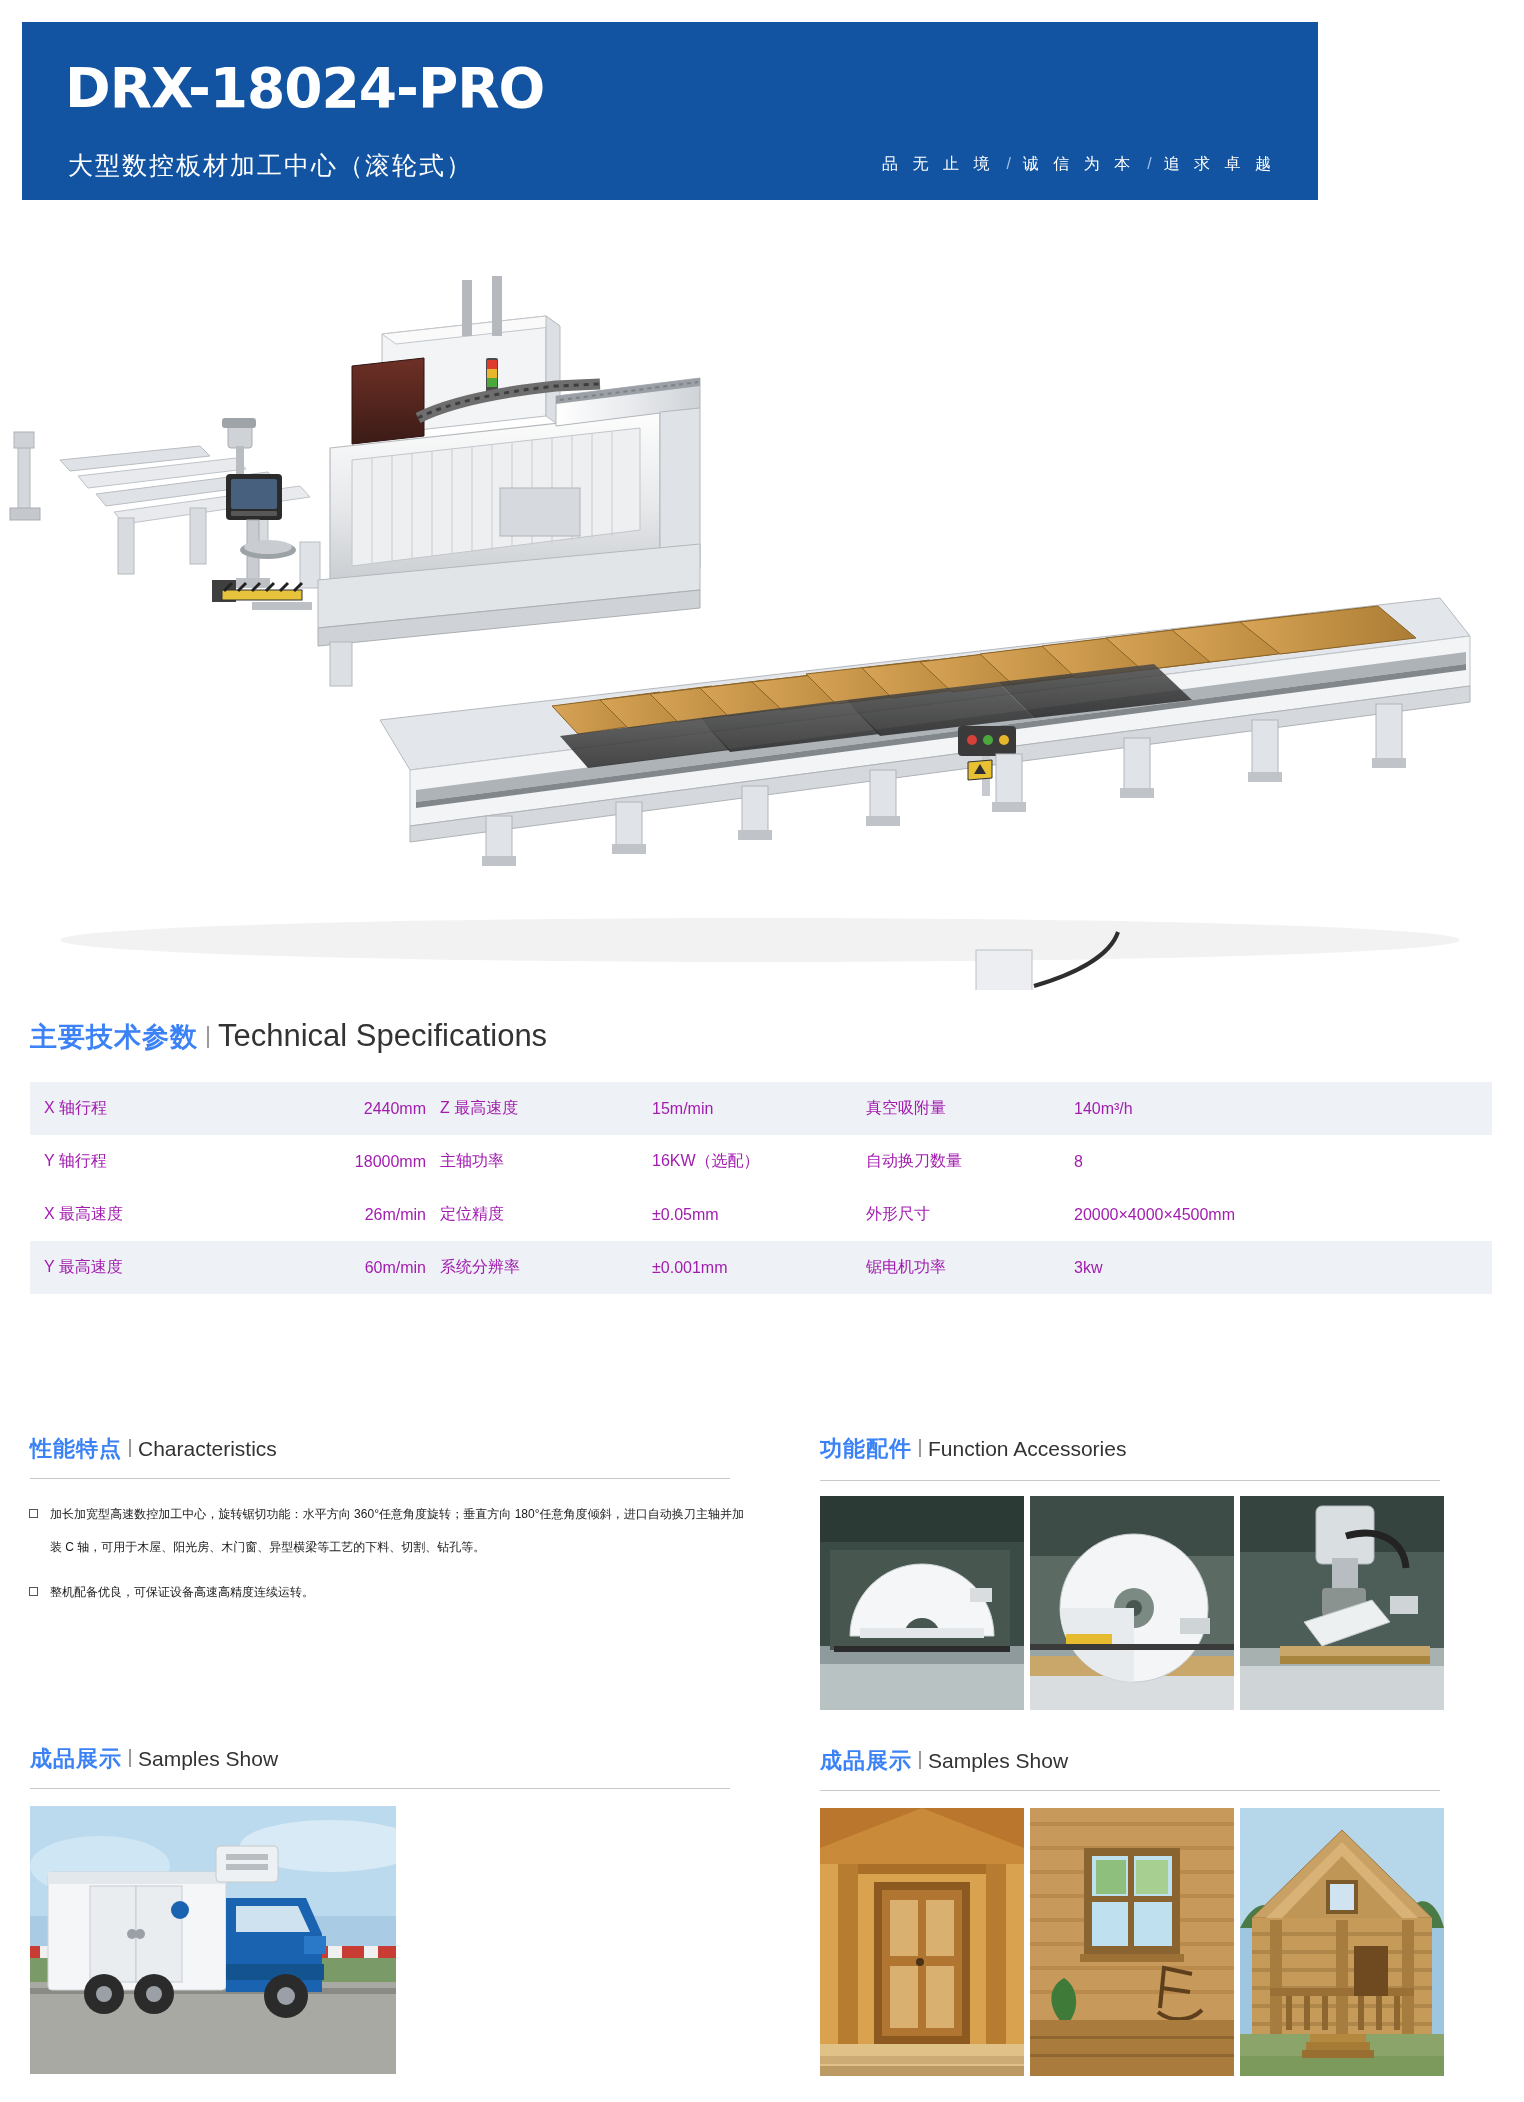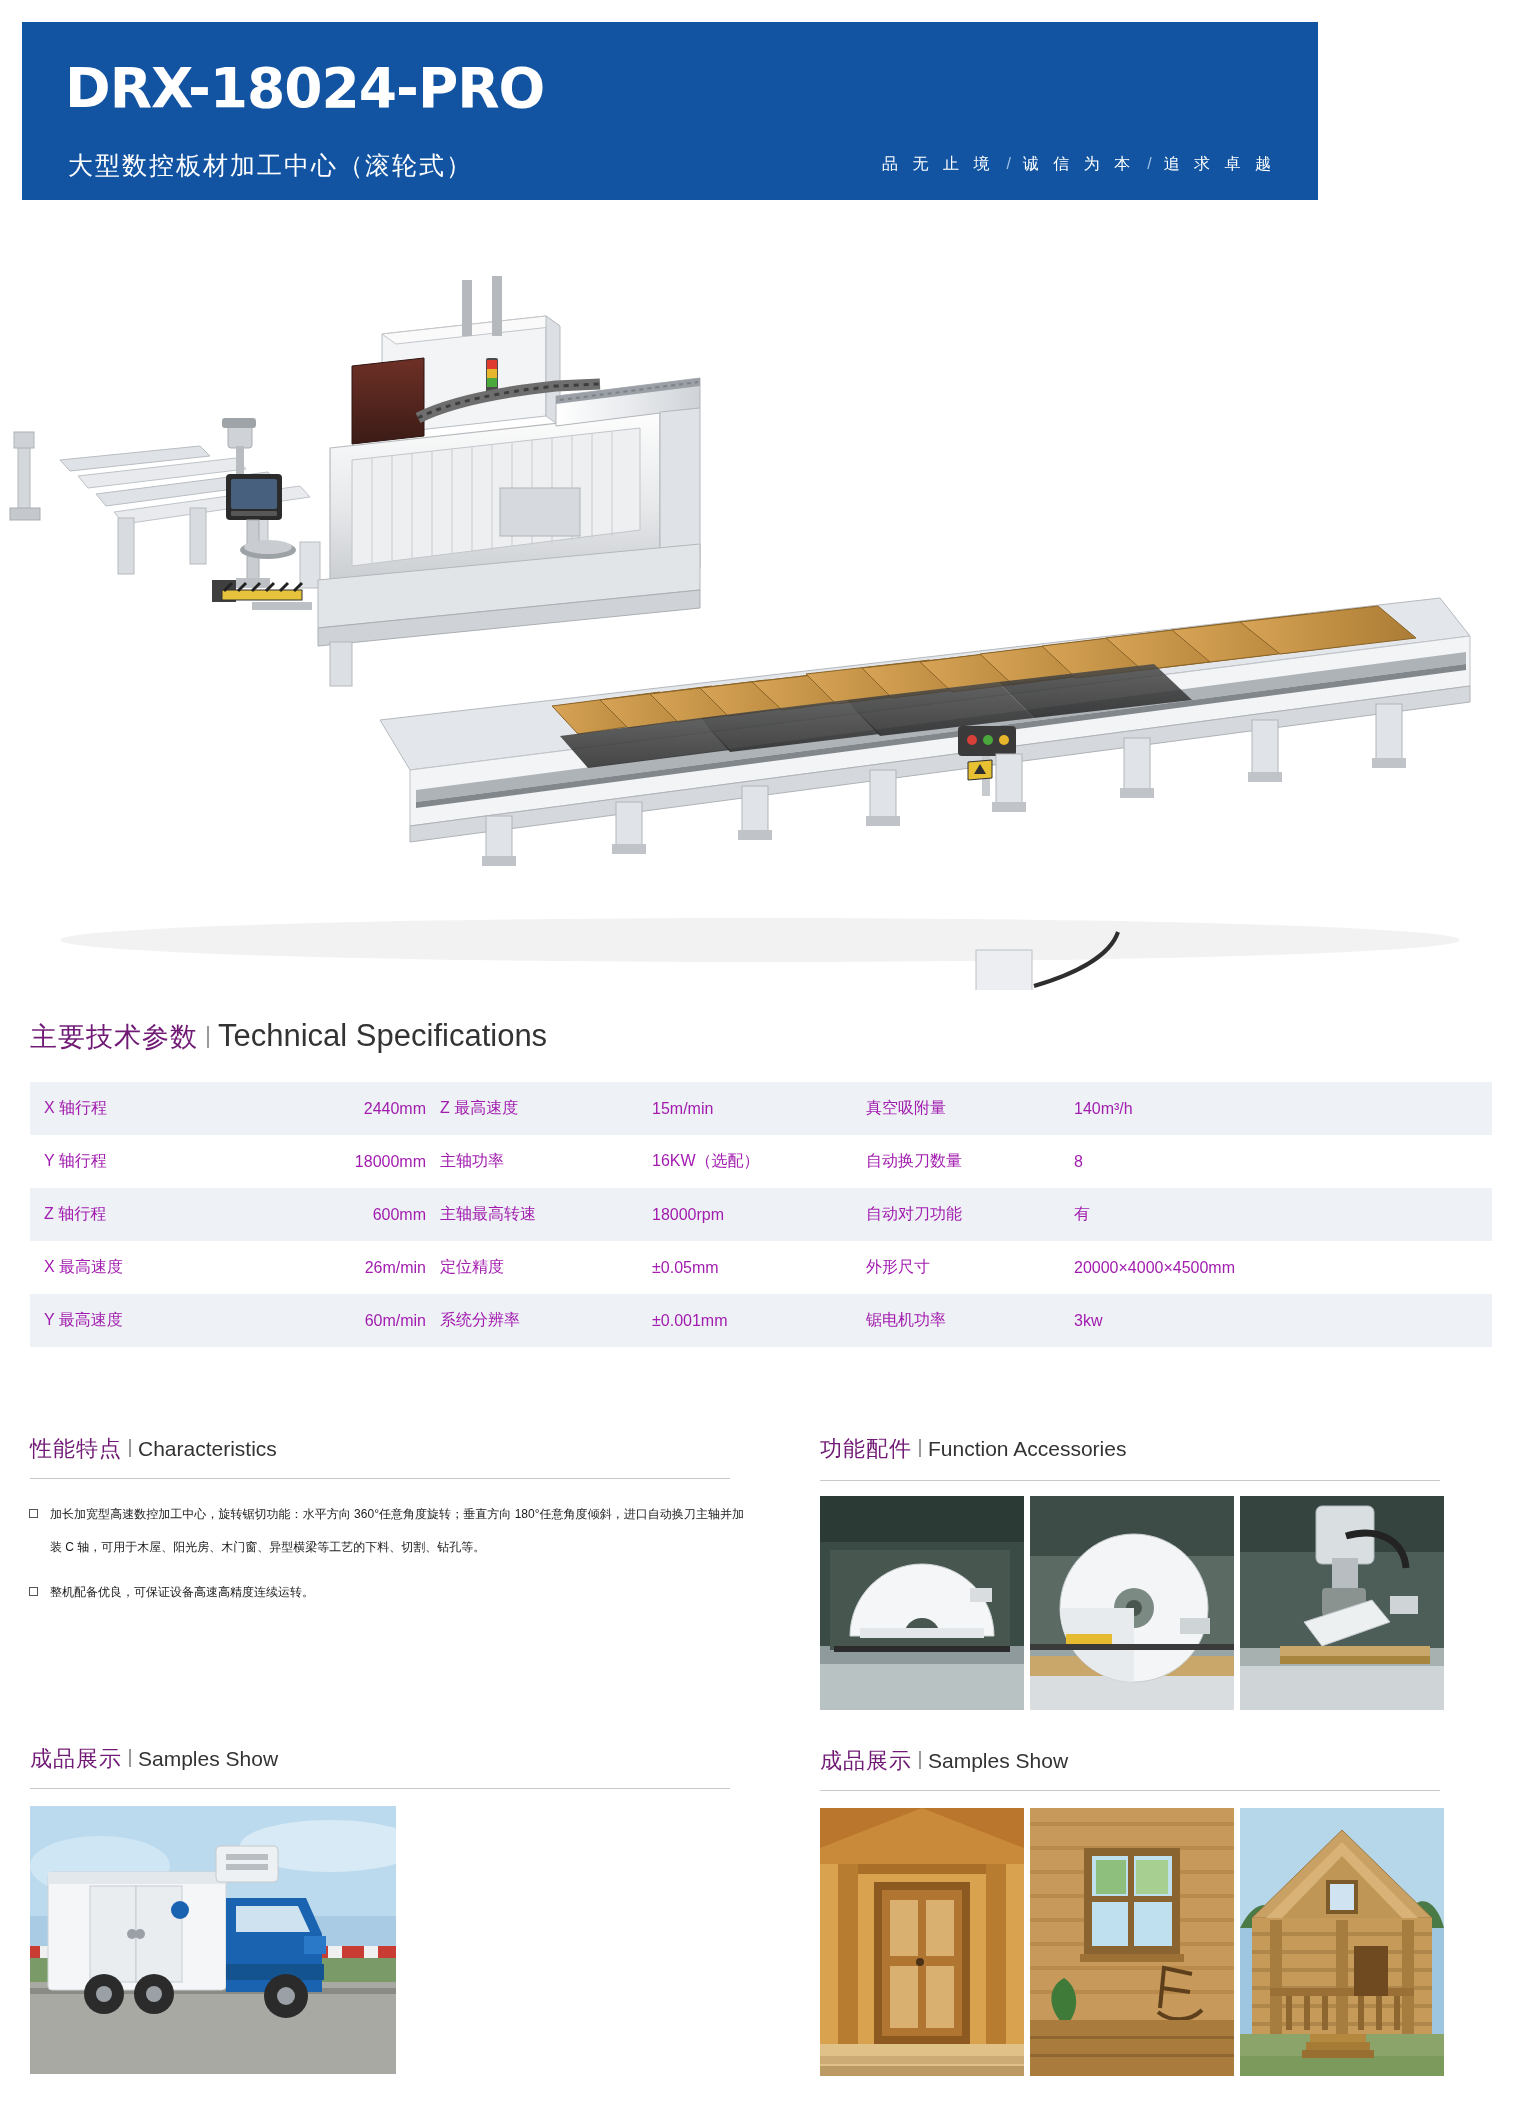--- a/index.html
+++ b/index.html
@@ -68,22 +68,22 @@
     height: 740px;
   }
 
   
   .sec-title {
     position: absolute;
     white-space: nowrap;
   }
   .sec-title .cn {
     font-size: 27px;
-    font-weight: normal;
-    color: #701a75;
+    font-weight: bold;
+    color: #3b82f6;
     letter-spacing: 1px;
   }
   .sec-title .bar {
     display: inline-block;
     width: 2px;
     height: 22px;
     background: #9a9a9a;
     margin: 0 9px -2px 9px;
   }
   .sec-title .en {
@@ -434,28 +434,20 @@
       <td class="val3">140m³/h</td>
     </tr>
     <tr class="even">
       <td class="lbl">Y 轴行程</td>
       <td class="val">18000mm</td>
       <td class="lbl2">主轴功率</td>
       <td class="val2">16KW（选配）</td>
       <td class="lbl3">自动换刀数量</td>
       <td class="val3">8</td>
     </tr>
-    <tr class="odd">
-      <td class="lbl">Z 轴行程</td>
-      <td class="val">600mm</td>
-      <td class="lbl2">主轴最高转速</td>
-      <td class="val2">18000rpm</td>
-      <td class="lbl3">自动对刀功能</td>
-      <td class="val3">有</td>
-    </tr>
     <tr class="even">
       <td class="lbl">X 最高速度</td>
       <td class="val">26m/min</td>
       <td class="lbl2">定位精度</td>
       <td class="val2">±0.05mm</td>
       <td class="lbl3">外形尺寸</td>
       <td class="val3">20000×4000×4500mm</td>
     </tr>
     <tr class="odd">
       <td class="lbl">Y 最高速度</td>

